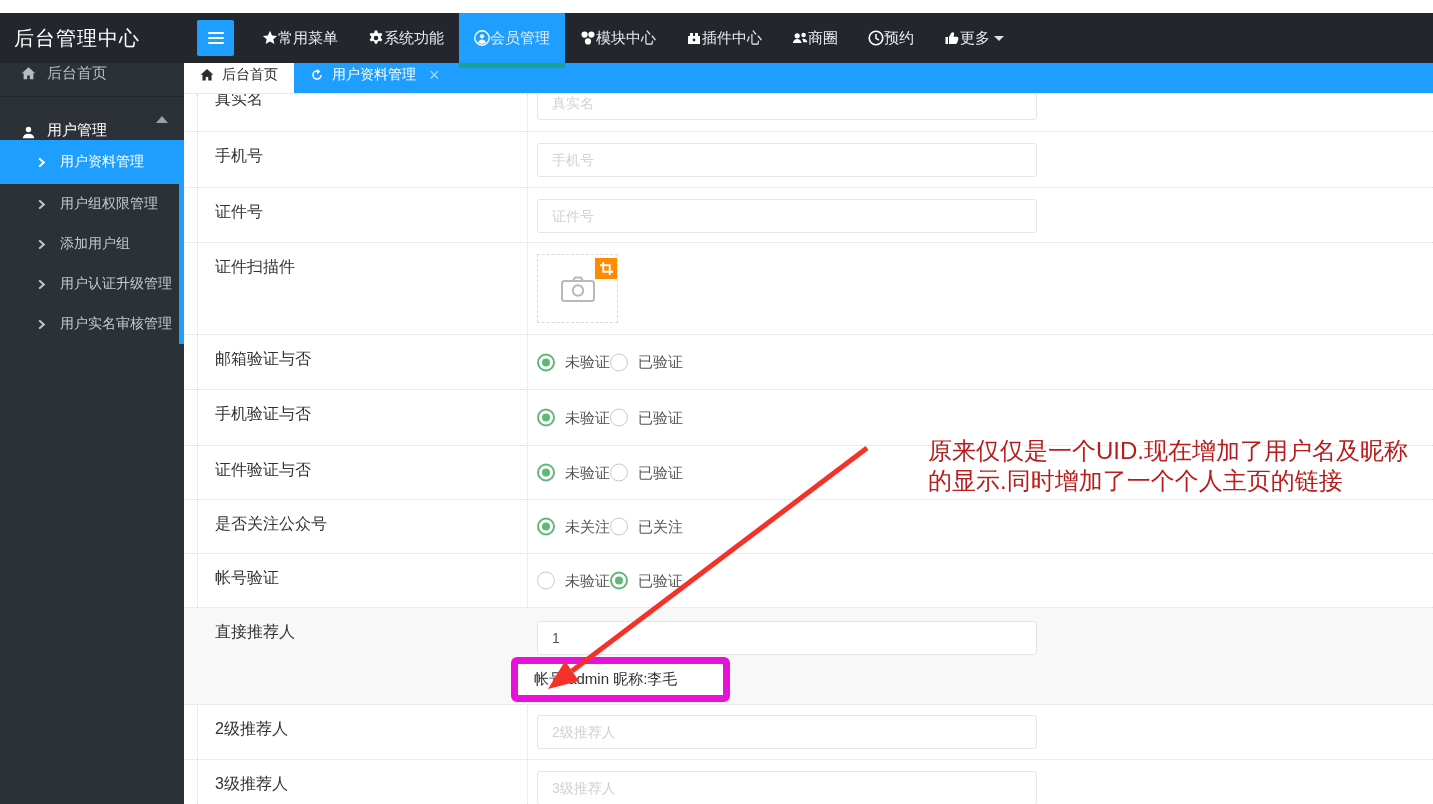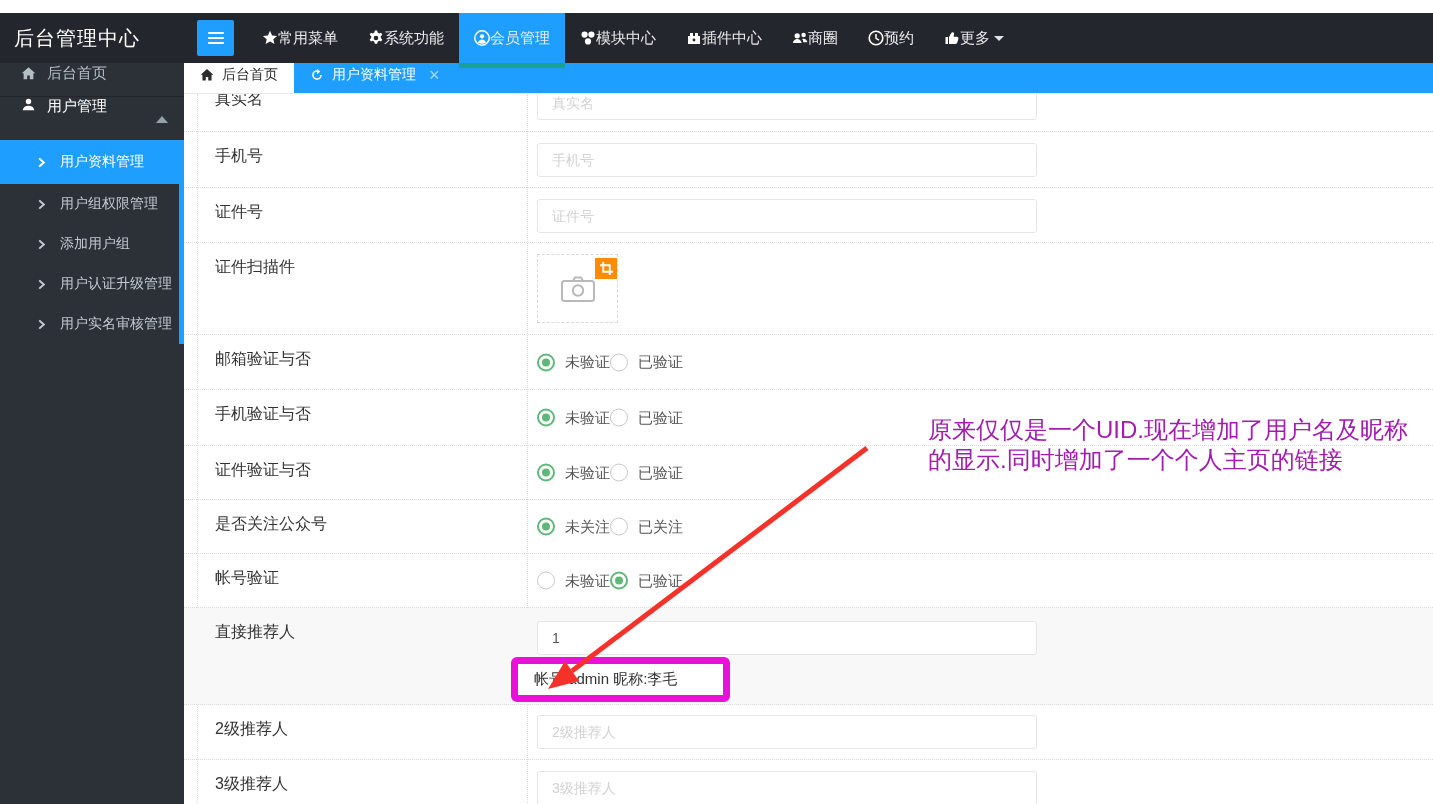--- a/index.html
+++ b/index.html
@@ -21,21 +21,21 @@
   .nav-item.active{background:#1e9fff}
   .nav-item.active::after{content:"";position:absolute;left:0;right:0;bottom:-5px;height:5px;background:#1aa094}
   .caret-down{width:0;height:0;border-left:5px solid transparent;border-right:5px solid transparent;
               border-top:5px solid #dfe2e6;margin-left:4px}
 
   
   .sidebar{position:absolute;left:0;top:50px;bottom:0;width:184px;background:#2c3138;z-index:20}
   .side-home{height:47px;display:flex;align-items:center;gap:11px;padding-left:21px;color:#b6bec5;font-size:15px;
              border-bottom:1px solid #22262b;cursor:pointer}
   .side-home svg{width:15px;height:15px;fill:#b6bec5}
-  .side-section{height:43px;display:flex;align-items:flex-start;gap:11px;padding-left:21px;color:#fff;font-size:15px;
+  .side-section{height:43px;display:flex;align-items:flex-end;gap:11px;padding-left:21px;color:#fff;font-size:15px;
                 position:relative;cursor:pointer}
   .side-section svg{width:15px;height:15px;fill:#fff}
   .caret-up{position:absolute;right:16px;top:50%;margin-top:-3px;width:0;height:0;border-left:6px solid transparent;
             border-right:6px solid transparent;border-bottom:7px solid #99a1a8}
   .submenu{list-style:none;border-right:5px solid #1e9fff}
   .submenu li{height:40px;display:flex;align-items:center;gap:13px;padding-left:36px;color:#c3cad0;font-size:14px;cursor:pointer}
   .submenu li.active{height:44px;background:#1e9fff;color:#fff}
   .submenu .chev{width:11px;height:11px;flex:none}
   .submenu .chev svg{width:11px;height:11px;stroke:currentColor;fill:none;stroke-width:2.2}
 
@@ -67,21 +67,21 @@
   .rad.sel{border:2px solid #5fb878}
   .rad.sel::after{content:"";position:absolute;left:50%;top:50%;width:8px;height:8px;margin:-4px 0 0 -4px;
                   border-radius:50%;background:#5fb878}
   .optlabel{}
   .upbox{width:81px;height:69px;border:1px dashed #d9d9d9;background:#fff;position:relative;display:flex;
          align-items:center;justify-content:center;cursor:pointer}
   .cropbadge{position:absolute;top:3px;right:0;width:22px;height:21px;background:#ff8b00;display:flex;
              align-items:center;justify-content:center}
   .uidbox{position:absolute;left:327px;top:49px;width:219px;height:45px;border:7px solid #e911d9;border-radius:6px;
           background:#fff;display:flex;align-items:center;padding-left:16px;font-size:15px;color:#333;white-space:nowrap}
-  .anno{position:absolute;left:744px;top:321px;color:#a21caf;font-size:24px;line-height:30px;font-weight:500;
+  .anno{position:absolute;left:744px;top:342px;color:#b91c1c;font-size:24px;line-height:30px;font-weight:500;
         z-index:5;white-space:nowrap}
   .arrow-layer{position:absolute;left:0;top:0;width:1249px;height:711px;z-index:6;pointer-events:none}
 </style>
 </head>
 <body>
 
 <div class="navbar">
   <div class="logo">后台管理中心</div>
   <div class="nav">
     <div class="hamburger">

